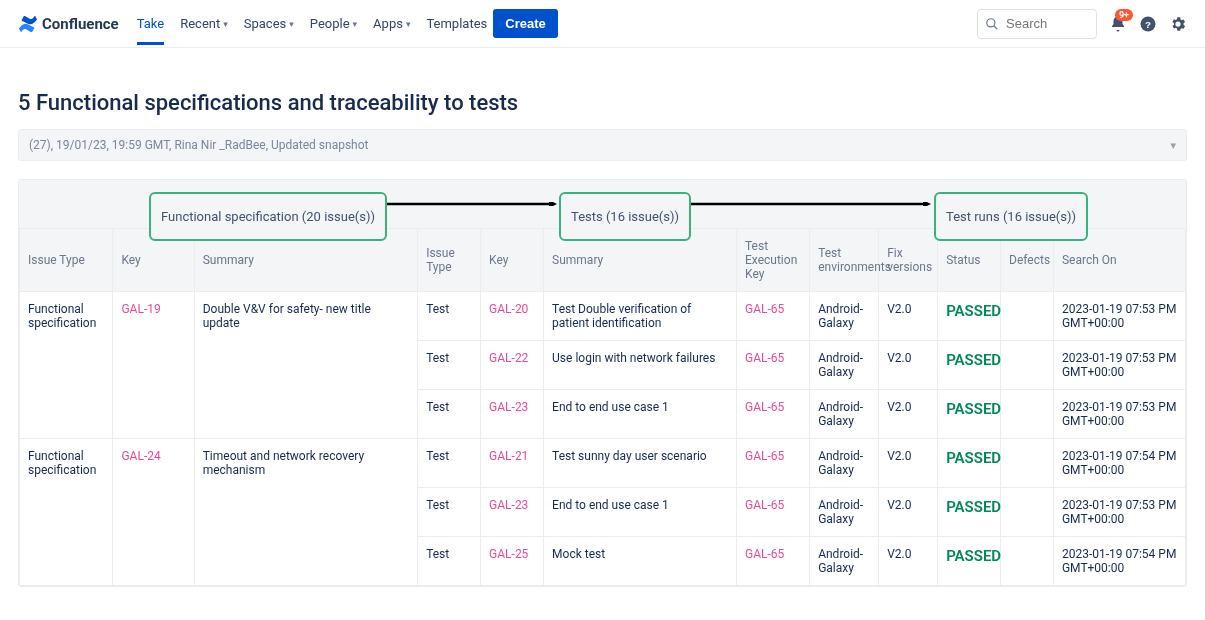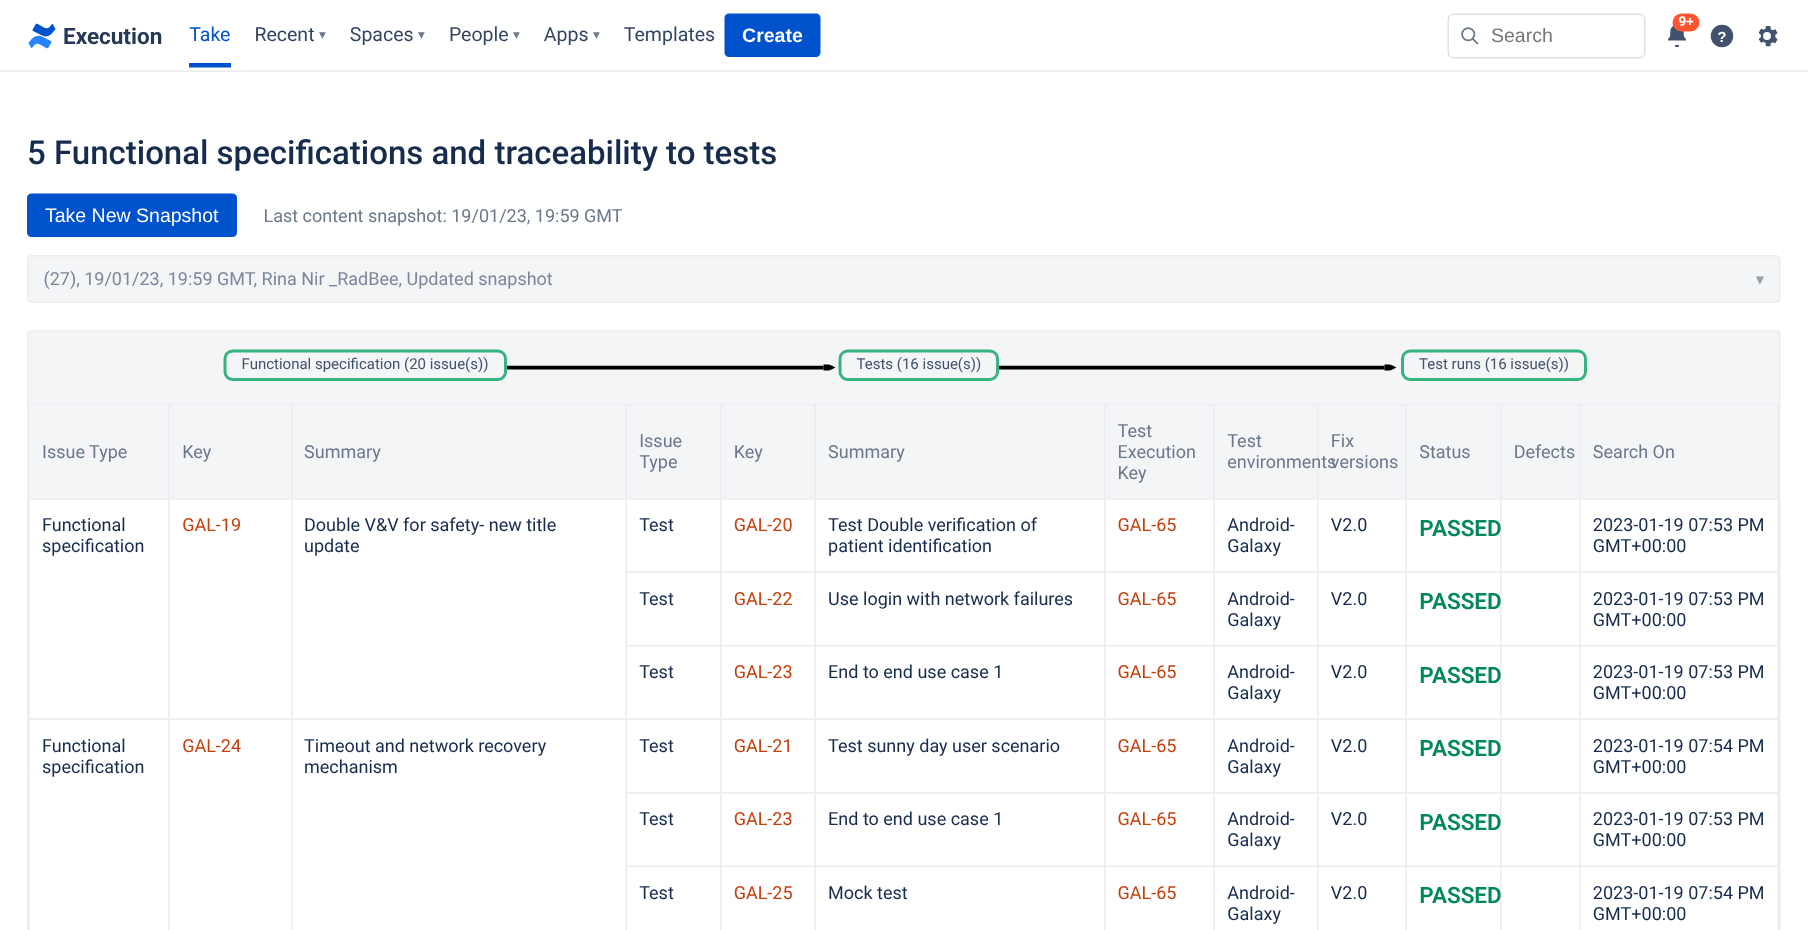--- a/index.html
+++ b/index.html
@@ -10,48 +10,48 @@
   .nav { display: flex; align-items: center; height: 48px; border-bottom: 1px solid #ebecf0; padding: 0 18px; }
   .brand { display: flex; align-items: center; gap: 4px; font-weight: 700; font-size: 15px; color: #253858; margin-right: 18px; }
   .brand-icon svg { display: block; }
   .nav-items { display: flex; align-items: center; gap: 16px; }
   .nav-item { font-size: 13px; color: #344563; cursor: pointer; display: flex; align-items: center; gap: 3px; padding: 14px 0; }
   .nav-item.active { color: #0052CC; border-bottom: 3px solid #0052CC; padding-bottom: 11px; }
   .chev { font-size: 9px; color: #6B778C; }
   .create-btn { background: #0052CC; color: #fff; border: none; padding: 7px 12px; border-radius: 3px; font-size: 13px; font-weight: 700; cursor: pointer; margin-left: 6px; text-align: center; }
   .nav-right { margin-left: auto; display: flex; align-items: center; gap: 12px; }
   .search { position: relative; }
-  .search input { width: 132px; height: 30px; border: 1px solid #DFE1E6; border-radius: 4px; padding: 0 8px 0 28px; font-size: 13px; color: #6B778C; background: #fff; }
+  .search input { width: 120px; height: 30px; border: 1px solid #DFE1E6; border-radius: 4px; padding: 0 8px 0 28px; font-size: 13px; color: #6B778C; background: #fff; }
   .search-icon { position: absolute; left: 8px; top: 8px; color: #6B778C; font-size: 13px; }
   .bell { position: relative; cursor: pointer; }
   .badge { position: absolute; top: -6px; right: -6px; background: #FF5630; color: #fff; border-radius: 8px; font-size: 9px; font-weight: 700; padding: 1px 4px; }
   .icon-btn { color: #42526E; cursor: pointer; display: flex; align-items: center; }
 
   
   .page { padding: 22px 18px 0 18px; }
   .page-title { font-size: 22px; font-weight: 500; color: #172B4D; margin-bottom: 14px; margin-top: 20px; }
   .actions-row { display: flex; align-items: center; gap: 18px; margin-bottom: 12px; }
   .snapshot-btn { background: #0052CC; color: #fff; border: none; padding: 7px 12px; border-radius: 3px; font-size: 13px; font-weight: 500; cursor: pointer; }
   .snapshot-info { font-size: 12px; color: #6B778C; }
   .compare-row { display: flex; align-items: center; gap: 8px; font-size: 12px; color: #344563; margin-bottom: 4px; padding-left: 4px; }
   .compare-row input[type=checkbox] { width: 13px; height: 13px; }
   .version-bar { background: #F4F5F7; border: 1px solid #ebecf0; border-radius: 3px; padding: 8px 10px; font-size: 12px; color: #7A869A; display: flex; align-items: center; justify-content: space-between; margin-bottom: 18px; }
   .version-chev { color: #97A0AF; font-size: 11px; }
 
   
   .table-wrap { border: 1px solid #ebecf0; border-radius: 3px; overflow: hidden; }
   .pill-row { background: #F4F5F7; padding: 14px 10px; position: relative; height: 48px; }
-  .pill { position: absolute; top: 12px; border: 2px solid #36B37E; border-radius: 6px; padding: 3px 10px; font-size: 10px; color: #42526E; background: #F4F5F7; white-space: nowrap; z-index: 2; }
+  .pill { position: absolute; top: 12px; border: 2px solid #36B37E; border-radius: 6px; padding: 15px 10px; font-size: 13px; color: #42526E; background: #F4F5F7; white-space: nowrap; z-index: 2; }
   .arrow-svg { position: absolute; top: 22px; height: 4px; z-index: 1; }
 
   
   table { border-collapse: collapse; width: 100%; table-layout: fixed; }
   th { text-align: left; font-weight: 400; font-size: 12px; color: #6B778C; background: #F4F5F7; padding: 10px 8px; border: 1px solid #ebecf0; border-top: 1px solid #ebecf0; }
   td { font-size: 12px; color: #172B4D; padding: 10px 8px; border: 1px solid #ebecf0; vertical-align: top; }
-  .keylink { color: #c2410c; }
+  .keylink { color: #ec4899; }
   .status-passed { color: #00875A; font-weight: 600; font-size: 15px; }
   col.c-issue1 { width: 92px; }
   col.c-key1 { width: 80px; }
   col.c-summary1 { width: 220px; }
   col.c-issue2 { width: 62px; }
   col.c-key2 { width: 62px; }
   col.c-summary2 { width: 190px; }
   col.c-texec { width: 72px; }
   col.c-tenv { width: 68px; }
   col.c-fix { width: 58px; }
@@ -63,21 +63,21 @@
 <body>
 
 <div class="nav">
   <div class="brand">
     <span class="brand-icon">
       <svg width="20" height="20" viewBox="0 0 32 32">
           <path fill="#2684FF" d="M3 22c2-3 6-9 14-5l8 4c1 0 1 1 1 2l-3 5c0 1-1 1-2 1l-7-4c-4-2-6 0-8 3-1 1-2 1-2 0l-2-4c-1-1 0-2 1-2z"></path>
           <path fill="#0052CC" d="M29 10c-2 3-6 9-14 5L7 11c-1 0-1-1-1-2l3-5c0-1 1-1 2-1l7 4c4 2 6 0 8-3 1-1 2-1 2 0l2 4c1 1 0 2-1 2z"></path>
         </svg>
     </span>
-    <span>Execution</span>
+    <span>Confluence</span>
   </div>
   <div class="nav-items" id="nav-items">
       <div class="nav-item active">
         <span>Take</span>
       </div>
       <div class="nav-item">
         <span>Recent</span>
         <span class="chev">▾</span>
       </div>
       <div class="nav-item">
@@ -122,24 +122,20 @@
     <div class="icon-btn">
       <svg width="18" height="18" viewBox="0 0 24 24" fill="#42526E">
           <path d="M19.4 13a7.5 7.5 0 0 0 0-2l2-1.6-2-3.4-2.4.9a7.4 7.4 0 0 0-1.7-1L15 3h-4l-.3 2.5a7.4 7.4 0 0 0-1.7 1l-2.4-.9-2 3.4L6.6 11a7.5 7.5 0 0 0 0 2l-2 1.6 2 3.4 2.4-.9c.5.4 1.1.8 1.7 1L11 21h4l.3-2.5c.6-.2 1.2-.6 1.7-1l2.4.9 2-3.4L19.4 13zM12 15.5A3.5 3.5 0 1 1 15.5 12 3.5 3.5 0 0 1 12 15.5z"></path>
         </svg>
     </div>
   </div>
 </div>
 
 <div class="page">
   <h1 class="page-title">5 Functional specifications and traceability to tests</h1>
-  <div class="actions-row">
-    <button class="snapshot-btn">Take New Snapshot</button>
-    <span class="snapshot-info">Last content snapshot: 19/01/23, 19:59 GMT</span>
-  </div>
   <div class="version-bar">
     <span>(27), 19/01/23, 19:59 GMT, Rina Nir _RadBee, Updated snapshot</span>
     <span class="version-chev">▾</span>
   </div>
 
   <div class="table-wrap">
     <div class="pill-row">
       <span class="pill" style="left:130px">Functional specification (20 issue(s))</span>
       <svg class="arrow-svg" style="left:310px;width:228px">
           <line x1="0" y1="2" x2="220" y2="2" stroke="#000" stroke-width="2.5"></line>

